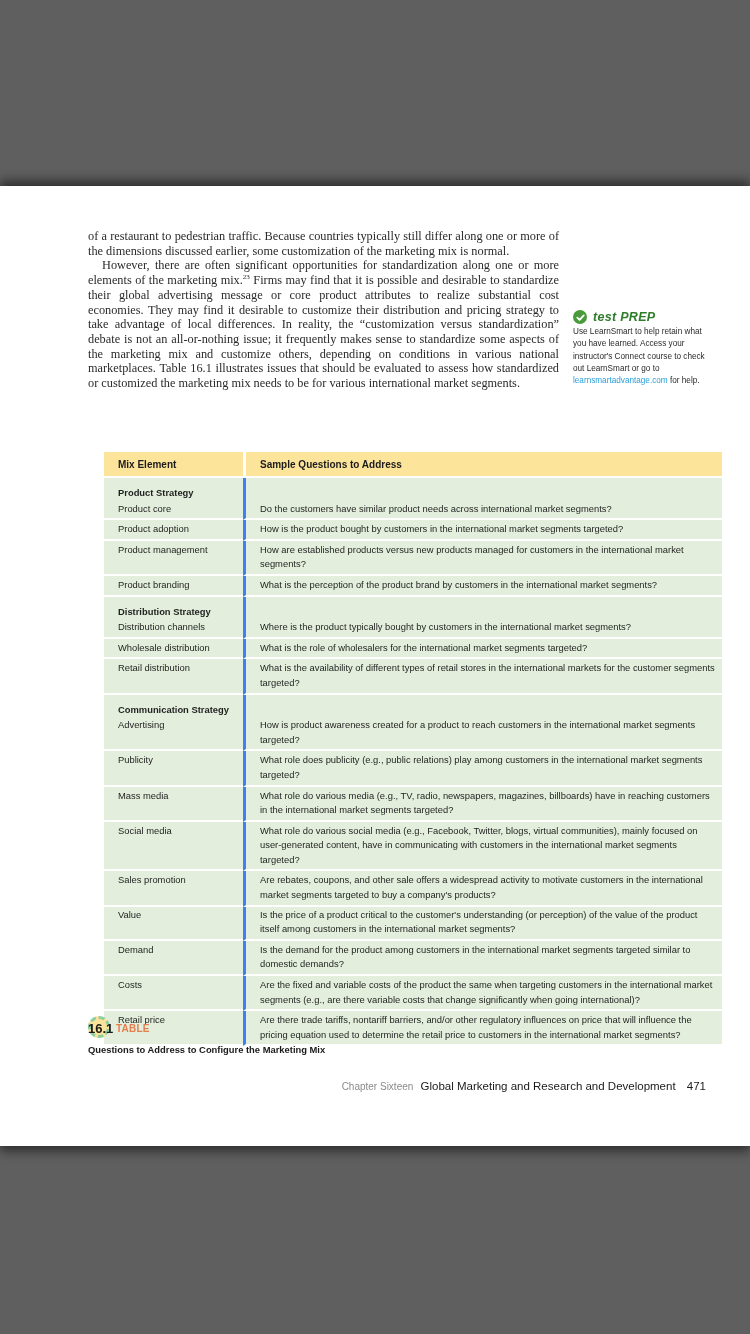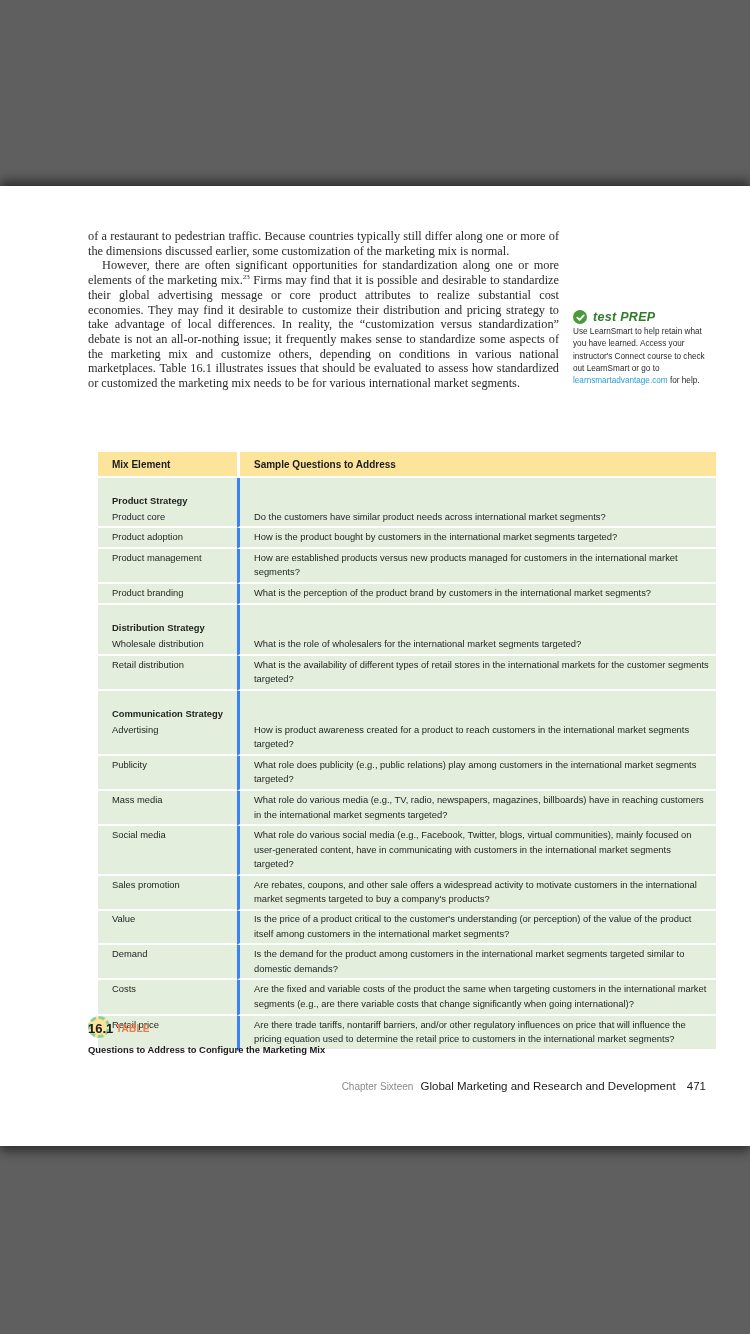--- a/index.html
+++ b/index.html
@@ -25,36 +25,36 @@
     position: absolute; left: 573px; top: 124px; width: 136px;
     font-size: 8.2px; line-height: 12.3px; color: #2a2a2a;
   }
   .tp-head { display: flex; align-items: center; margin-bottom: 2px; }
   .tp-check {
     width: 14px; height: 14px; border-radius: 50%; background: #4a9a3b;
     display: inline-flex; align-items: center; justify-content: center; margin-right: 6px;
   }
   .tp-title { font-weight: bold; font-style: italic; font-size: 12.5px; color: #2f7d2b; letter-spacing: 0.3px; }
   .tp-link { color: #2a9fd6; }
-  .table-wrap { position: absolute; left: 98px; top: 266px; width: 554px; }
+  .table-wrap { position: absolute; left: 104px; top: 266px; width: 554px; }
   table { border-collapse: separate; border-spacing: 0; width: 618px; table-layout: fixed; }
   col.c1 { width: 139px; }
   col.c2 { width: 479px; }
   th {
     background: #fde49b; font-weight: bold; font-size: 10px; color: #1c1c1c; text-align: left;
     height: 24px; padding: 0 0 0 14px; border-bottom: 2px solid #ffffff;
   }
   th.c2h { border-left: 3px solid #ffffff; }
   td {
     background: #e3efdc; font-size: 9.4px; line-height: 14.6px; color: #1f1f1f;
     vertical-align: top; padding: 2px 6px 2px 14px;
     border-bottom: 2px solid #ffffff;
   }
   td.q { border-left: 3px solid #3b82f6; }
-  tr.group td { border-bottom: none; padding-top: 16px; padding-bottom: 0; margin-top: 13px; }
+  tr.group td { border-bottom: none; padding-top: 8px; padding-bottom: 0; margin-top: 13px; }
   tr.group td.label { font-weight: bold; }
   tr.after-group td { padding-top: 1px; }
   .caption { position: absolute; left: 88px; top: 830px; }
   .cap-num-wrap { display: flex; align-items: center; }
   .cap-badge { position: relative; width: 28px; height: 24px; display: inline-flex; align-items: center; }
   .cap-circle {
     position: absolute; left: 0; top: 0; width: 22px; height: 22px; border-radius: 50%;
     border: 3px dashed #8fcf9f; box-sizing: border-box; background: #fde49b;
   }
   .cap-num { position: relative; font-weight: bold; font-size: 13px; color: #1a1a1a; }
@@ -120,20 +120,24 @@
         </tr>
         <tr>
           <td>Product branding</td>
           <td class="q">What is the perception of the product brand by customers in the international market segments?</td>
         </tr>
 
         <tr class="group">
           <td class="label">Distribution Strategy</td>
           <td class="q"></td>
         </tr>
+        <tr class="after-group">
+          <td>Distribution channels</td>
+          <td class="q">Where is the product typically bought by customers in the international market segments?</td>
+        </tr>
         <tr>
           <td>Wholesale distribution</td>
           <td class="q">What is the role of wholesalers for the international market segments targeted?</td>
         </tr>
         <tr>
           <td>Retail distribution</td>
           <td class="q">What is the availability of different types of retail stores in the international markets for the customer segments targeted?</td>
         </tr>
 
         <tr class="group">

